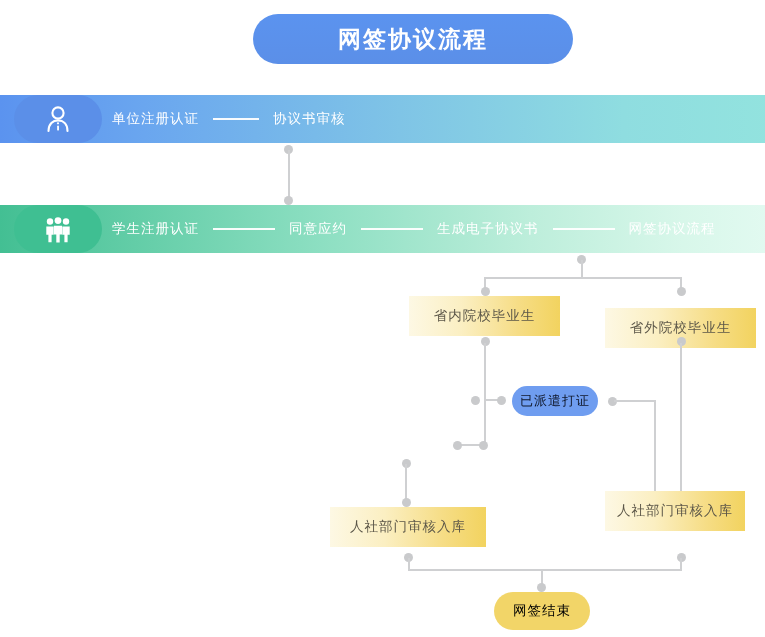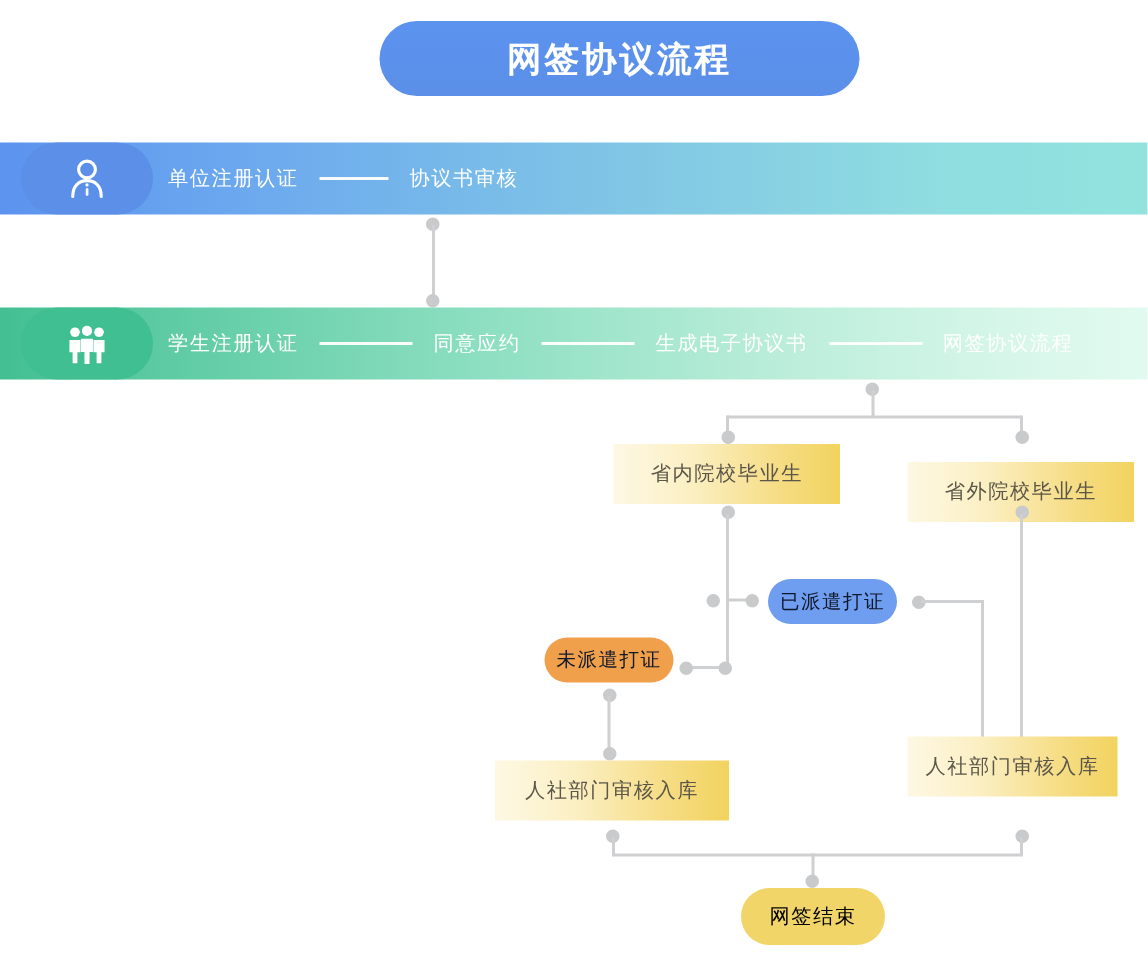--- a/index.html
+++ b/index.html
@@ -151,23 +151,20 @@
   <div class="dot" style="left:496.5px;top:395.5px;"></div>
 
   <div class="pill pill-blue" style="left:512px;top:386px;width:86px;">
     <span>已派遣打证</span>
   </div>
 
   <div class="ln lnh" style="left:456px;top:444px;width:28px;"></div>
   <div class="dot" style="left:452.5px;top:440.5px;"></div>
   <div class="dot" style="left:478.5px;top:440.5px;"></div>
 
-  <div class="pill pill-orange" style="left:363px;top:425px;width:86px;">
-    <span>未派遣打证</span>
-  </div>
 
   <div class="dot" style="left:401.5px;top:459px;"></div>
   <div class="ln lnv" style="left:405px;top:464px;height:37px;"></div>
   <div class="dot" style="left:401.5px;top:498px;"></div>
 
   <div class="dot" style="left:608px;top:396.5px;"></div>
   <div class="ln lnh" style="left:614px;top:400px;width:42px;"></div>
   <div class="ln lnv" style="left:654px;top:400px;height:101px;"></div>
   <div class="dot" style="left:650.5px;top:498px;"></div>
 

